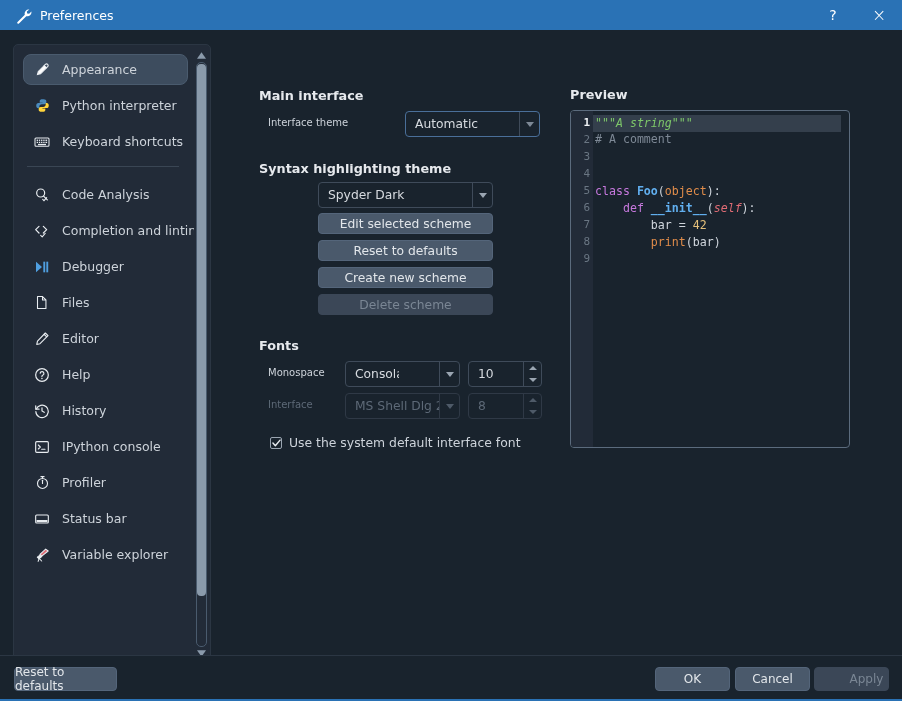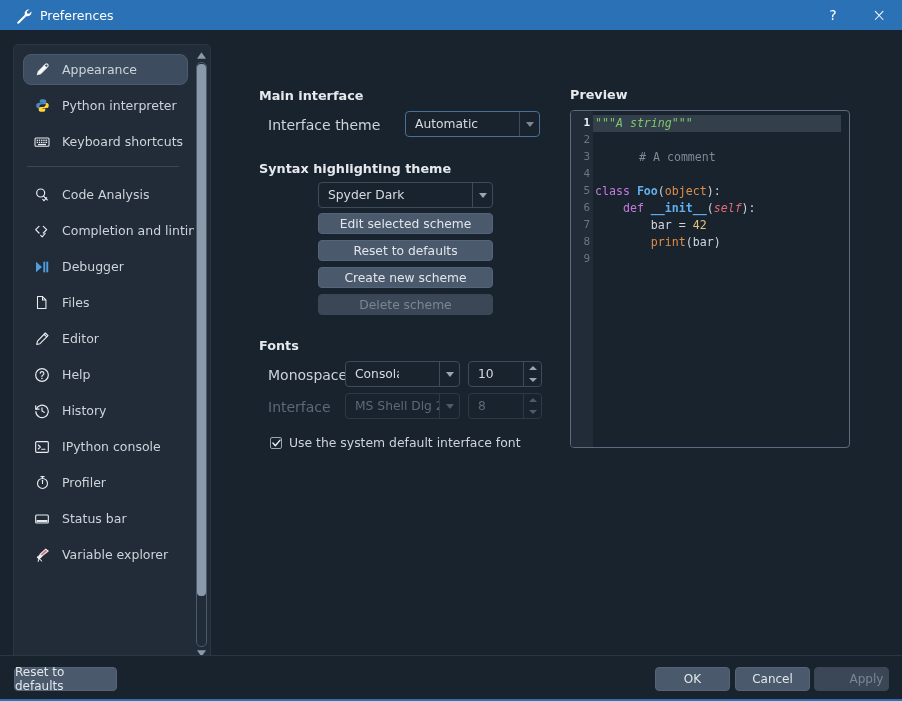--- a/index.html
+++ b/index.html
@@ -94,21 +94,21 @@
     background: #8a9aab; border-radius: 4px;
   }
 
   
   #main { position: absolute; left: 224px; top: 14px; right: 10px; top: 14px; }
 
   .group-title {
     color: #e6e9ed; font-size: 12.8px; font-weight: bold;
     font-family: "DejaVu Sans", sans-serif;
   }
-  .field-label { color: #cdd3da; font-size: 14px; }
+  .field-label { color: #cdd3da; font-size: 10px; }
   .field-label.disabled { color: #5d6977; }
 
   .combo {
     position: absolute; height: 26px;
     background: #19232d; border: 1px solid #3f4b5a;
     border-radius: 4px;
     display: flex; align-items: center;
     color: #d7dbe0; font-size: 12.3px;
   }
   .combo .val { padding-left: 9px; flex: 1; white-space: nowrap; overflow: hidden; }
@@ -510,21 +510,21 @@
       <div class="ln" style="top:39px;">3</div>
       <div class="ln" style="top:56px;">4</div>
       <div class="ln" style="top:73px;">5</div>
       <div class="ln" style="top:90px;">6</div>
       <div class="ln" style="top:107px;">7</div>
       <div class="ln" style="top:124px;">8</div>
       <div class="ln" style="top:141px;">9</div>
 
       <div class="code-line" style="top:5px;"><span class="c-str">"""A string"""</span></div>
       <div class="code-line" style="top:22px;"></div>
-      <div class="code-line" style="top:39px;margin-left:44px;"><span class="c-com"># A comment</span></div>
+      <div class="code-line" style="top:21px;"><span class="c-com"># A comment</span></div>
       <div class="code-line" style="top:56px;"></div>
       <div class="code-line" style="top:73px;"><span class="c-kw">class</span><span class="c-txt"> </span><span class="c-fn">Foo</span><span class="c-txt">(</span><span class="c-bi">object</span><span class="c-txt">):</span></div>
       <div class="code-line" style="top:90px;"><span class="c-txt">    </span><span class="c-kw">def</span><span class="c-txt"> </span><span class="c-fn">__init__</span><span class="c-txt">(</span><span class="c-self">self</span><span class="c-txt">):</span></div>
       <div class="code-line" style="top:107px;"><span class="c-txt">        bar = </span><span class="c-num">42</span></div>
       <div class="code-line" style="top:124px;"><span class="c-txt">        </span><span class="c-bi">print</span><span class="c-txt">(bar)</span></div>
       <div class="code-line" style="top:141px;"></div>
     </div>
 
   </div>
 </div>

